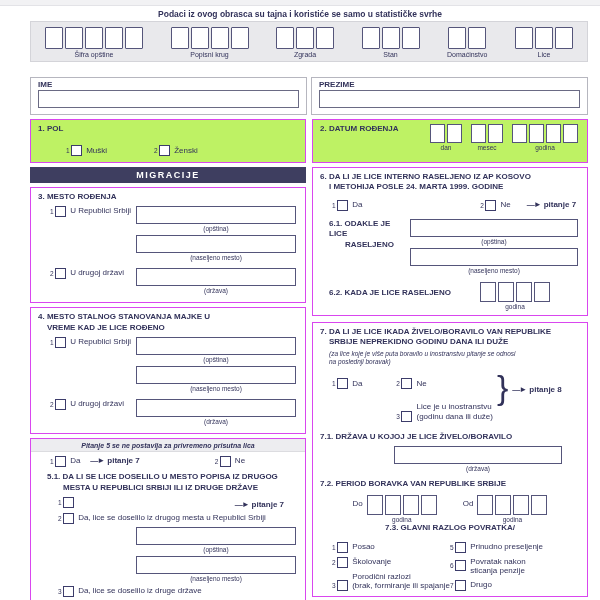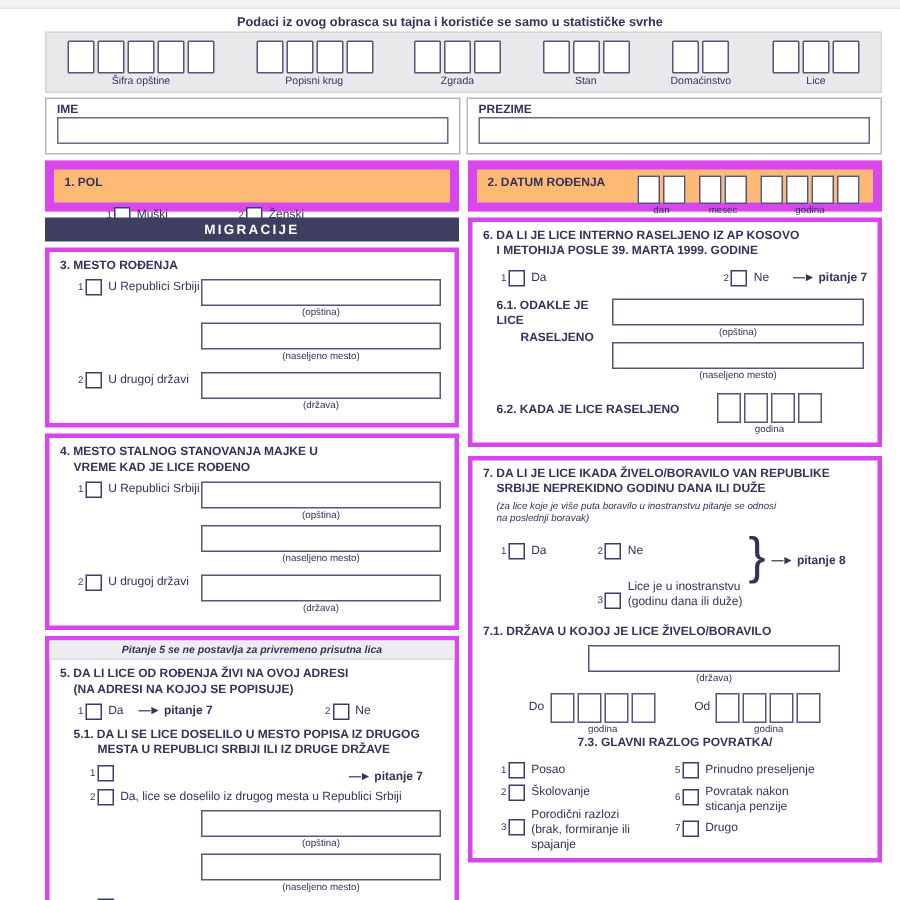--- a/index.html
+++ b/index.html
@@ -10,40 +10,40 @@
   .topstrip{height:5px;background:#f2f2f4;border-bottom:1px solid #e3e3e7;}
   .conf{ text-align:center;font-size:8.5px;font-weight:bold;margin:3px 14px 2px;color:#32325a;}
   .form{width:558px;margin-left:30px;}
   
   .codes-band{background:#e9e9ec;border:1px solid #d4d4d9;display:flex;justify-content:space-between;padding:5px 14px 3px;}
   .code-group{display:flex;flex-direction:column;align-items:center;}
   .code-boxes{display:flex;gap:2px;}
   .code-box{width:16px;height:20px;background:#fff;border:1.5px solid #55557a;border-radius:1px;}
   .code-label{font-size:7px;margin-top:2px;}
   
-  .names-row{display:flex;gap:4px;margin-top:3px;}
+  .names-row{display:flex;gap:4px;margin-top:15px;}
   .name-panel{flex:1;border:1px solid #b6b6bf;padding:2px 7px 6px;background:#fff;}
   .name-label{font-size:8px;font-weight:bold;}
   .name-input{height:16px;border:1.5px solid #6a6a84;background:#fff;margin-top:1px;}
   
   .qrow{display:flex;gap:6px;margin-top:4px;}
-  .qpanel{flex:1;background:#fdba74;border:6px solid #d946ef;padding:4px 7px;height:34px;box-sizing:border-box;}
+  .qpanel{flex:1;background:#bef264;border:1px solid #d946ef;padding:4px 7px;height:44px;box-sizing:border-box;}
   .qpanel-title{font-size:8px;font-weight:bold;}
   .pol-opts{display:flex;gap:47px;margin:6px 0 0 28px;}
   .datum{display:flex;}
   .date-groups{display:flex;gap:9px;margin-left:auto;margin-right:2px;}
   .dg{display:flex;flex-direction:column;align-items:center;}
   .dg-boxes{display:flex;gap:2px;}
   .date-box{width:13px;height:17px;background:#fff;border:1.5px solid #55557a;}
   .dg-label{font-size:6.5px;margin-top:1px;}
   
   .columns{display:flex;gap:6px;margin-top:4px;align-items:flex-start;}
   .col{flex:1;min-width:0;}
   .mig-bar{background:#3e3e60;color:#fff;text-align:center;font-weight:bold;font-size:9px;letter-spacing:1.5px;padding:3px 0;}
-  .section{border:3px solid #d946ef;margin-top:4px;padding:4px 7px 5px;background:#fff;}
+  .section{border:1px solid #d946ef;margin-top:4px;padding:4px 7px 5px;background:#fff;}
   .sec-title{font-size:8px;font-weight:bold;line-height:1.3;}
   .sec-title .l2{padding-left:9px;display:block;}
   .sub-title{font-size:8px;font-weight:bold;line-height:1.3;margin-top:5px;padding-left:9px;}
   .sub-title .l2{padding-left:16px;display:block;}
   .note-bar{background:#ededf0;font-size:7px;font-style:italic;font-weight:bold;text-align:center;padding:2.5px 0;margin:-4px -7px 4px;border-bottom:1px solid #dcdce0;}
   .small-note{font-size:6.5px;font-style:italic;line-height:1.3;margin:2px 0 0 9px;}
   
   .opt-row{display:flex;align-items:flex-start;margin-top:4px;}
   .cb{display:inline-flex;align-items:center;flex:none;}
   .cb-num{font-size:6.5px;margin-right:1.5px;}
@@ -258,24 +258,20 @@
           <span class="cb-label">U drugoj državi</span>
           <div class="input-stack">
             <div class="tinput"></div>
             <div class="sublabel">(država)</div>
           </div>
         </div>
       </div>
 
       <div class="section">
         <div class="note-bar">Pitanje 5 se ne postavlja za privremeno prisutna lica</div>
-        <div class="sec-title">
-          <span>5. DA LI LICE OD ROĐENJA ŽIVI NA OVOJ ADRESI</span>
-          <span class="l2">(NA ADRESI NA KOJOJ SE POPISUJE)</span>
-        </div>
         <div class="opt-row">
           <span class="cb indent1">
               <span class="cb-num">1</span>
               <span class="cb-box"></span>
             </span>
           <span class="cb-label">Da</span>
           <span class="goto-wrap" style="margin-left:10px;">
               <span class="arrow"></span>
               <span>pitanje 7</span>
             </span>
@@ -323,21 +319,21 @@
         </div>
 
       </div>
     </div>
 
     <div class="col">
 
       <div class="section" style="margin-top:0;">
         <div class="sec-title">
           <span>6. DA LI JE LICE INTERNO RASELJENO IZ AP KOSOVO</span>
-          <span class="l2">I METOHIJA POSLE 39. MARTA 1999. GODINE</span>
+          <span class="l2">I METOHIJA POSLE 24. MARTA 1999. GODINE</span>
         </div>
         <div class="opt-row" style="margin-top:7px;">
           <span class="cb indent1">
               <span class="cb-num">1</span>
               <span class="cb-box"></span>
             </span>
           <span class="cb-label">Da</span>
           <span class="cb" style="margin-left:118px;">
               <span class="cb-num">2</span>
               <span class="cb-box"></span>
@@ -414,20 +410,21 @@
               <span>pitanje 8</span>
             </span>
         </div>
 
         <div class="sec-title" style="margin-top:10px;">7.1. DRŽAVA U KOJOJ JE LICE ŽIVELO/BORAVILO</div>
         <div class="input-stack" style="width:168px;margin-top:4px;margin-right:18px;">
           <div class="tinput"></div>
           <div class="sublabel">(država)</div>
         </div>
 
+        <div class="sec-title" style="margin-top:7px;">7.2. PERIOD BORAVKA VAN REPUBLIKE SRBIJE</div>
         <div class="period-row">
           <div class="period-group">
             <span class="lbl">Do</span>
             <div class="year-group">
               <div class="year-boxes">
                   <span class="ybox"></span>
                   <span class="ybox"></span>
                   <span class="ybox"></span>
                   <span class="ybox"></span>
                 </div>

